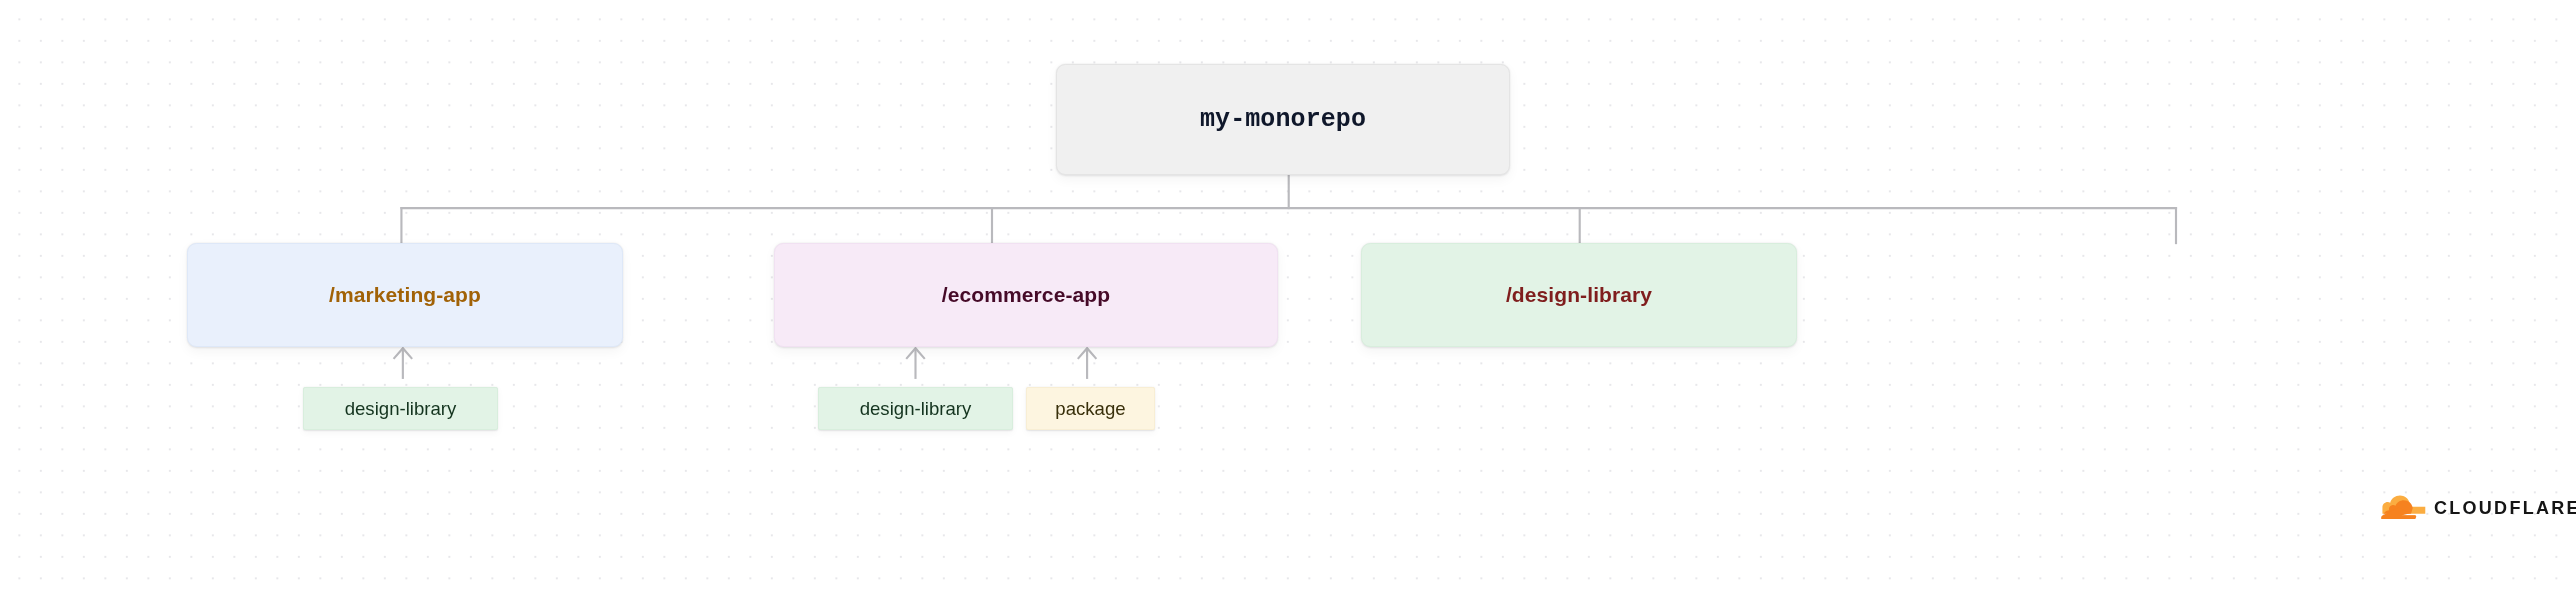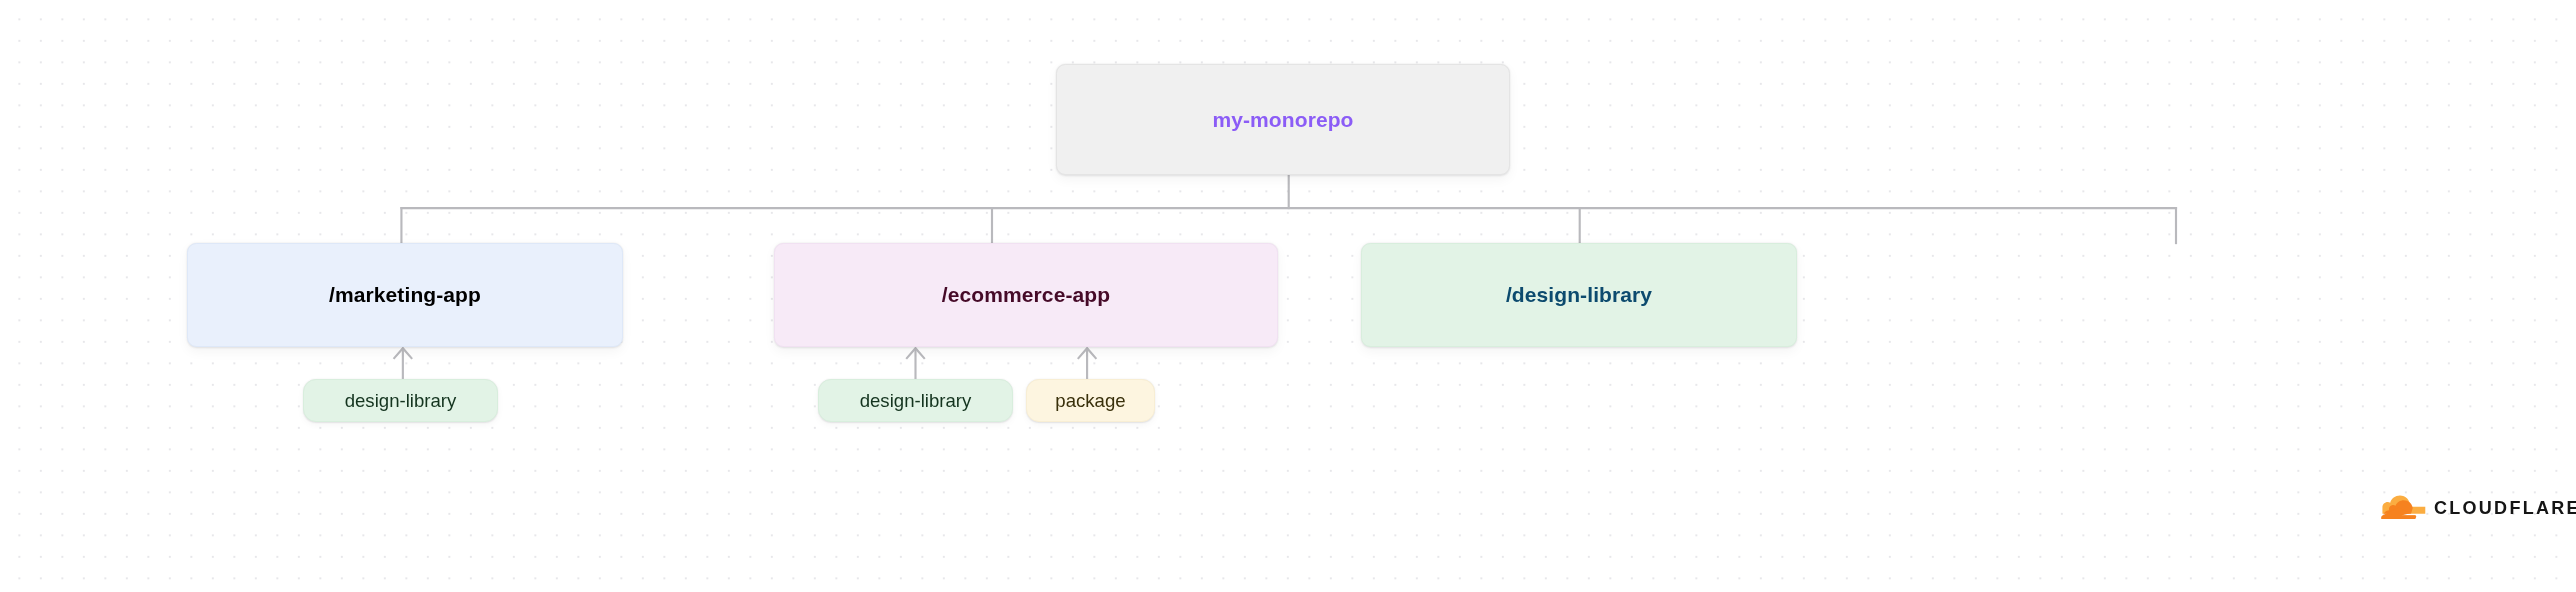--- a/index.html
+++ b/index.html
@@ -52,74 +52,75 @@
 
   .node-root {
     left: 1056px;
     top: 64px;
     width: 454px;
     height: 111px;
     background: #f0f0f0;
     border: 0.7px solid #e4e4e4;
   }
   .node-root .node-label {
-    font-size: 21px;
-    color: #8b5cf6;
+    font-size: 25px;
+    color: #0f172a;
+    font-family: Liberation Mono, monospace;
   }
 
   .node-child {
     top: 243px;
     height: 104px;
   }
   .node-child .node-label {
     font-size: 21px;
   }
 
   .node-marketing {
     left: 187px;
     width: 436px;
     background: #e9f0fc;
     border: 0.7px solid #dee8f8;
   }
-  .node-marketing .node-label { color: #000000; }
+  .node-marketing .node-label { color: #a16207; }
 
   .node-ecommerce {
     left: 774px;
     width: 504px;
     background: #f7eaf7;
     border: 0.7px solid #f1e1f2;
   }
   .node-ecommerce .node-label { color: #460a28; }
 
   .node-designlibrary {
     left: 1361px;
     width: 436px;
     background: #e2f3e6;
     border: 0.7px solid #d8eedd;
   }
-  .node-designlibrary .node-label { color: #0c4a6e; }
+  .node-designlibrary .node-label { color: #7f1d1d; }
 
   .node-package {
     left: 1957px;
     width: 436px;
     background: #fdf5e0;
     border: 0.7px solid #f8eed4;
   }
   .node-package .node-label { color: #39300b; }
 
   
   .pill {
     position: absolute;
     box-sizing: border-box;
-    top: 379px;
+    top: 387px;
     height: 43px;
     display: flex;
     align-items: center;
     justify-content: center;
-    border-radius: 13px;
+    border-radius: 2px;
     padding: 0 15.7px;
     box-shadow: 0 0.7px 1.4px rgba(20,20,30,0.09), 0 2.9px 7.2px rgba(20,20,30,0.04);
   }
   .pill-label {
     font-size: 18.6px;
     font-weight: normal;
     white-space: nowrap;
   }
   .pill-green {
     background: #e2f3e6;

